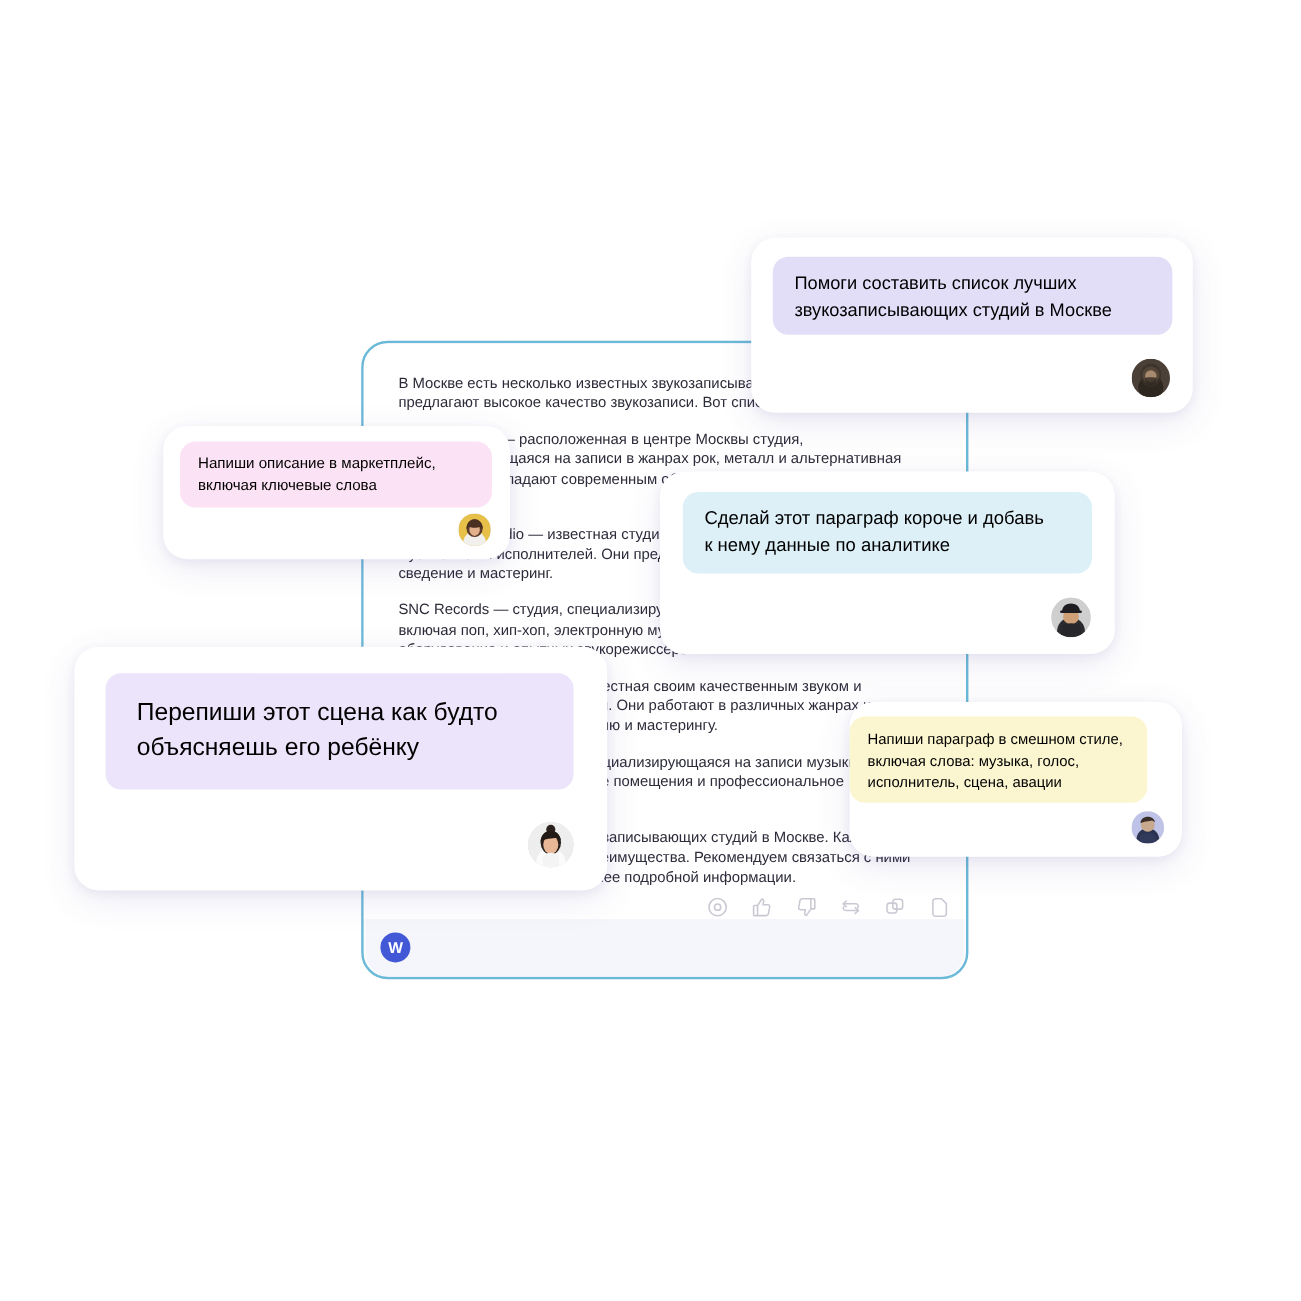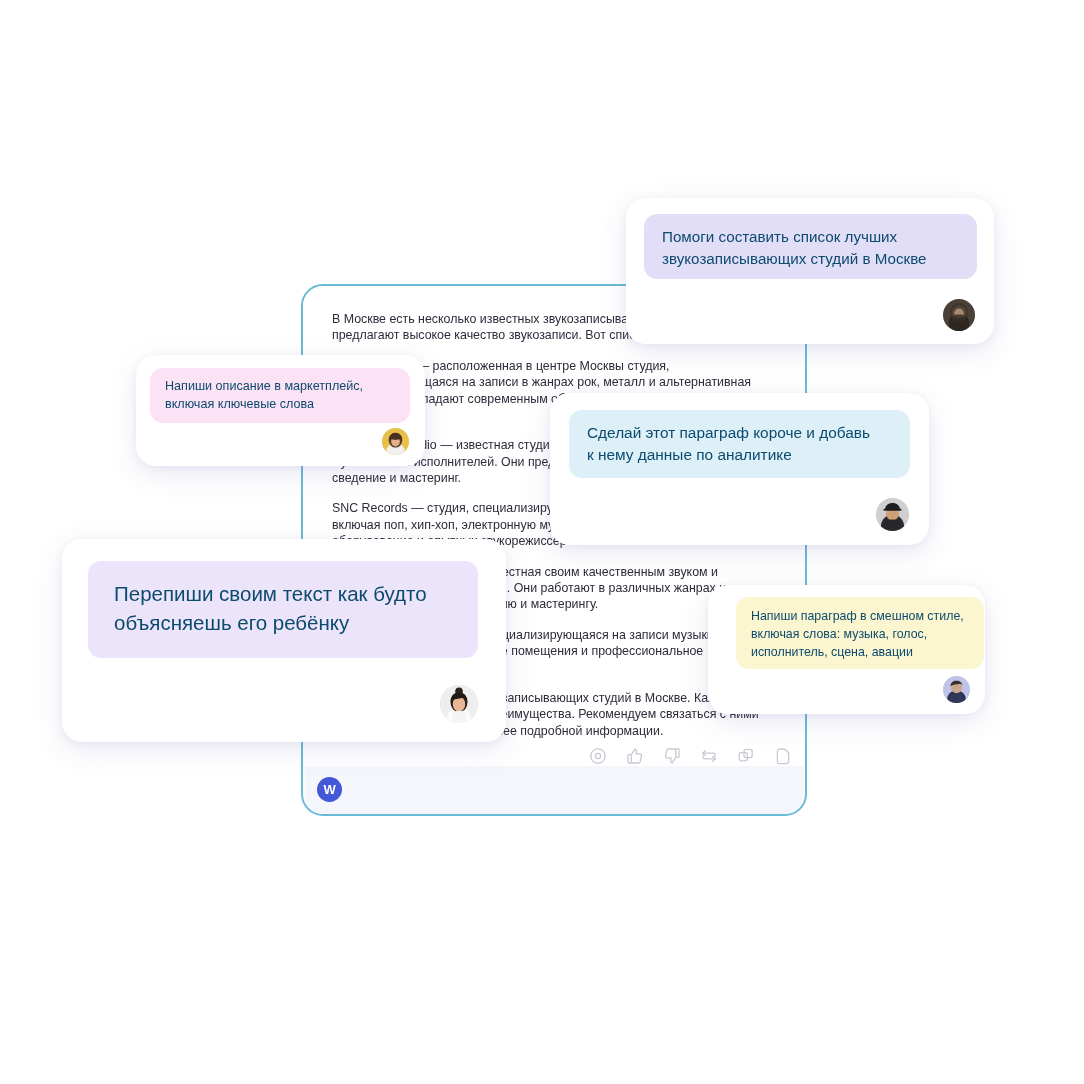--- a/index.html
+++ b/index.html
@@ -101,21 +101,21 @@
     border-radius: 20px;
     box-shadow: 0 8px 28px rgba(90, 70, 160, 0.12),
                 0 2px 8px rgba(90, 70, 160, 0.07);
     box-sizing: border-box;
   }
   .bubble {
     border-radius: 13px;
     box-sizing: border-box;
   }
   .bubble-text {
-    color: #0c4a6e;
+    color: #000000;
     white-space: pre-line;
   }
   .avatar {
     position: absolute;
     border-radius: 50%;
     overflow: hidden;
     background: #ddd;
   }
   .avatar svg { display: block; }
 
@@ -161,21 +161,21 @@
     background: #ece4fa; padding: 18px 26px 0 26px;
   }
   #card-bottom-purple .bubble-text { font-size: 20.5px; line-height: 1.42; }
   #card-bottom-purple .avatar { right: 28px; bottom: 19px; width: 38px; height: 38px; }
 
   
   #card-bottom-yellow {
     left: 708px; top: 585px; width: 277px; height: 129px;
   }
   #card-bottom-yellow .bubble {
-    position: absolute; left: 28px; top: 12px; width: 248px; height: 72px;
+    position: absolute; left: 0; top: 12px; width: 248px; height: 72px;
     background: #fbf6cf; padding: 11px 15px 0 15px;
   }
   #card-bottom-yellow .bubble-text { font-size: 12.4px; line-height: 1.45; }
   #card-bottom-yellow .avatar { right: 15px; bottom: 11px; width: 27px; height: 27px; }
 </style>
 </head>
 <body>
 
 <div class="stage">
 
@@ -284,21 +284,21 @@
         <circle cx="20" cy="19" r="8" fill="#cf9f78"></circle>
         <path d="M11 14c0-5 4-8 9-8s9 3 9 8H11z" fill="#1e1e22"></path>
         <rect x="9" y="13" width="22" height="2.6" rx="1.3" fill="#1e1e22"></rect>
         <path d="M10 30c3-3 6-4 10-4s7 1 10 4v8H10z" fill="#26262b"></path>
       </svg>
     </div>
   </div>
 
   <div class="prompt-card" id="card-bottom-purple">
     <div class="bubble">
-      <div class="bubble-text">Перепиши своим текст как будто
+      <div class="bubble-text">Перепиши этот сцена как будто
 объясняешь его ребёнку</div>
     </div>
     <div class="avatar">
       <svg viewBox="0 0 40 40" width="100%" height="100%">
         <rect width="40" height="40" fill="#eeeeee"></rect>
         <circle cx="20" cy="36" r="13" fill="#fbfbfb"></circle>
         <circle cx="20" cy="6.5" r="4" fill="#2a211c"></circle>
         <ellipse cx="20" cy="18" rx="9" ry="10.5" fill="#2a211c"></ellipse>
         <ellipse cx="20" cy="20" rx="6.6" ry="8" fill="#e8b896"></ellipse>
         <path d="M11 17c1-7 5-9 9-9s8 2 9 9c0-1-2-3-4-3.5-3 1-11 1-14 3.5z" fill="#221a16"></path>

